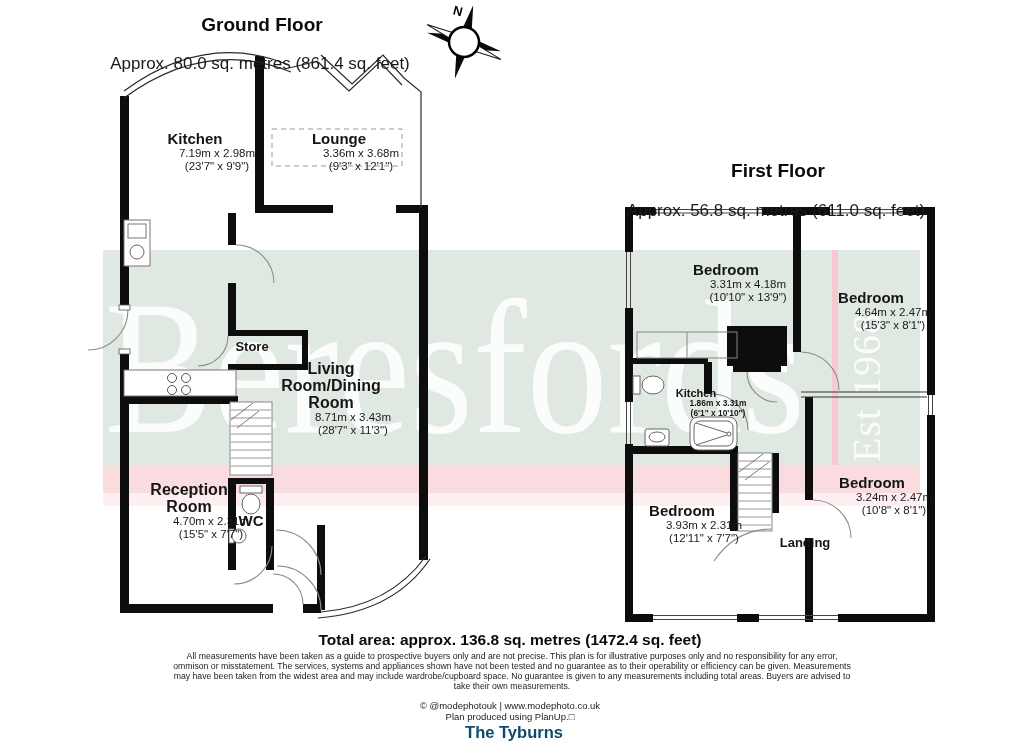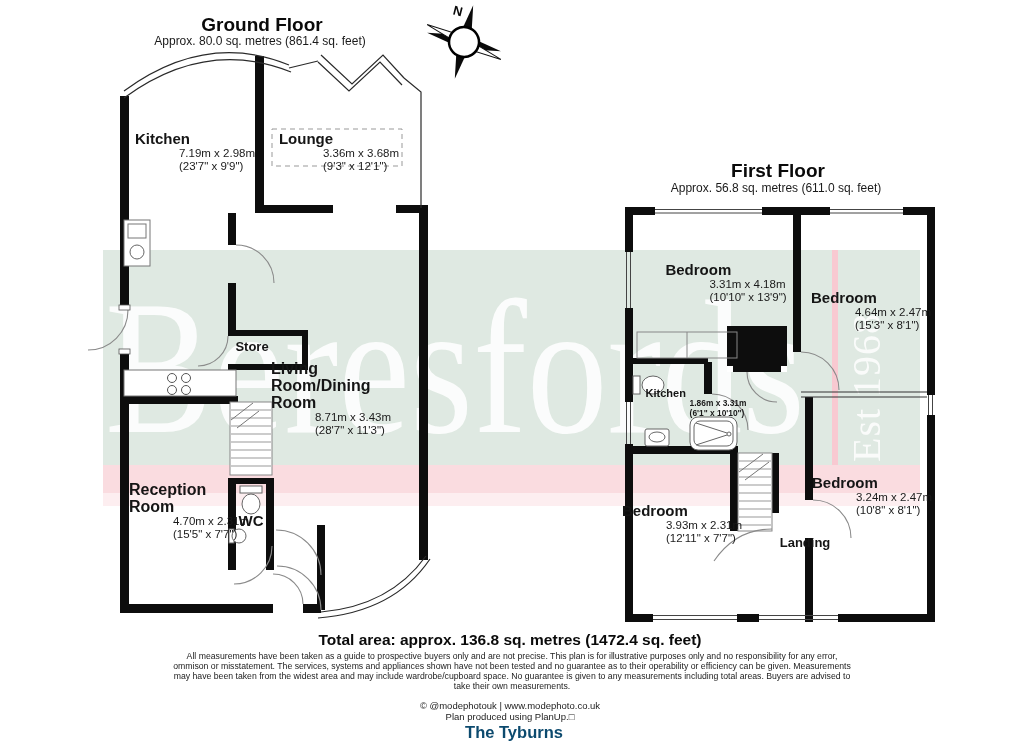--- a/index.html
+++ b/index.html
@@ -1,21 +1,21 @@
 <!DOCTYPE html>
 <html><head>
 <meta charset="utf-8">
 <style>
   html,body{margin:0;padding:0;background:#fff;}
   #canvas{position:relative;width:1024px;height:744px;background:#fff;overflow:hidden;
           font-family:"Liberation Sans", sans-serif;color:#111;}
   .abs{position:absolute;}
-  .ctr{transform:translateX(-50%);text-align:left;white-space:nowrap;}
+  .ctr{transform:translateX(-50%);text-align:center;white-space:nowrap;}
   .title{font-weight:bold;font-size:19px;color:#0a0a0a;}
-  .subtitle{font-size:12px;color:#1a1a1a;}
+  .subtitle{font-size:17px;color:#1a1a1a;margin-top:20px;}
   .room .rn{font-weight:bold;font-size:15px;line-height:16px;color:#151515;}
   .room .rd{font-size:11.5px;line-height:12.5px;color:#1a1a1a;margin-left:44px;}
   .room.big .rn{font-size:16px;line-height:17px;}
   .room.small .rn{font-size:11px;line-height:12px;}
   .room.small .rd{font-size:8.4px;line-height:9.5px;font-weight:bold;}
   .room.tag .rn{font-size:13px;line-height:14px;}
   .total{font-size:15.5px;color:#0a0a0a;font-weight:bold;}
   .disc{font-size:8.7px;line-height:10px;color:#222;text-align:center;}
   .credit{font-size:9.5px;color:#222;}
   .prop{font-weight:bold;font-size:16.5px;color:#0c4a6e;}

